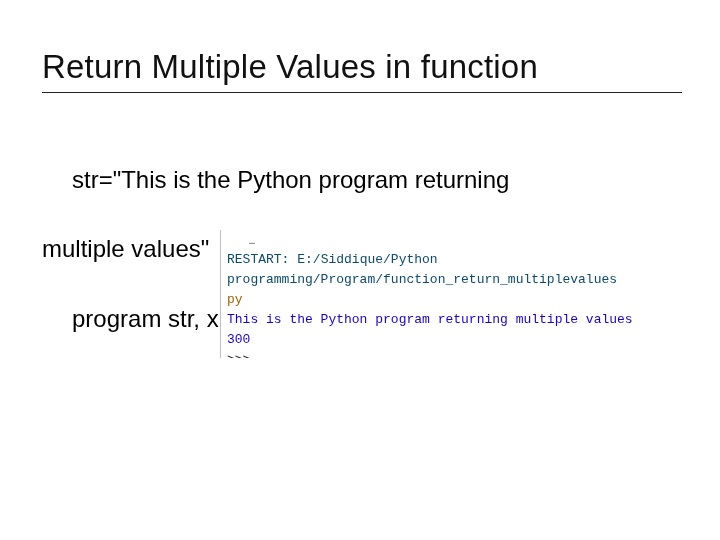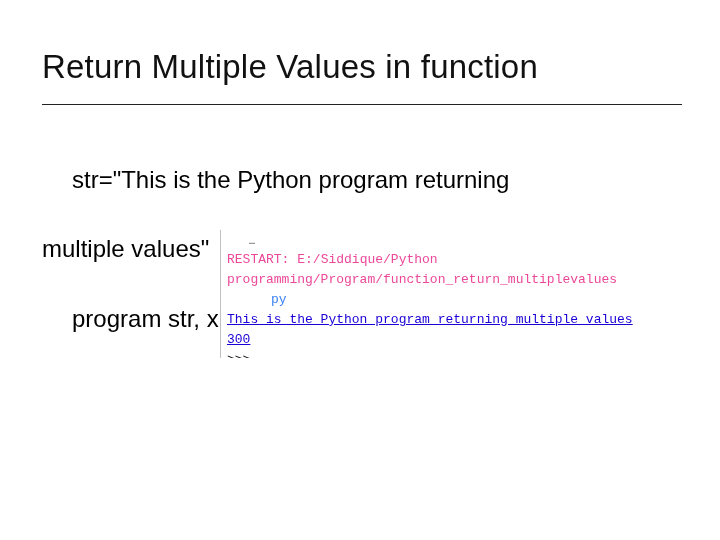--- a/index.html
+++ b/index.html
@@ -21,21 +21,21 @@
     position: absolute;
     left: 42px;
     top: 48px;
     right: 20px;
   }
   .title {
     font-size: 33px;
     color: #111;
     font-weight: 400;
     border-bottom: 1.5px solid #222;
-    padding-bottom: 18px;
+    padding-bottom: 6px;
     display: inline-block;
     width: 640px;
     letter-spacing: 0.2px;
   }
   .code-block {
     position: absolute;
     left: 42px;
     top: 128px;
     font-size: 24px;
     color: #000;
@@ -64,29 +64,27 @@
     line-height: 1.55;
     overflow: hidden;
   }
   .console-shot .caret-frag {
     color: #111;
     font-size: 10px; 
     letter-spacing: 2px;
     margin-left: 22px;
   }
   .console-shot .restart {
-    color: #ec4899;
+    color: #0c4a6e;
   }
   .console-shot .ext {
-    color: #3b82f6;
-    margin-left: 44px;
+    color: #a16207;
   }
   .console-shot .out-blue {
     color: #1a00d6;
-    text-decoration: underline;
   }
   .console-shot .prompt {
     color: #111;
   }
 </style>
 </head>
 <body>
 
 <div class="slide">
 

